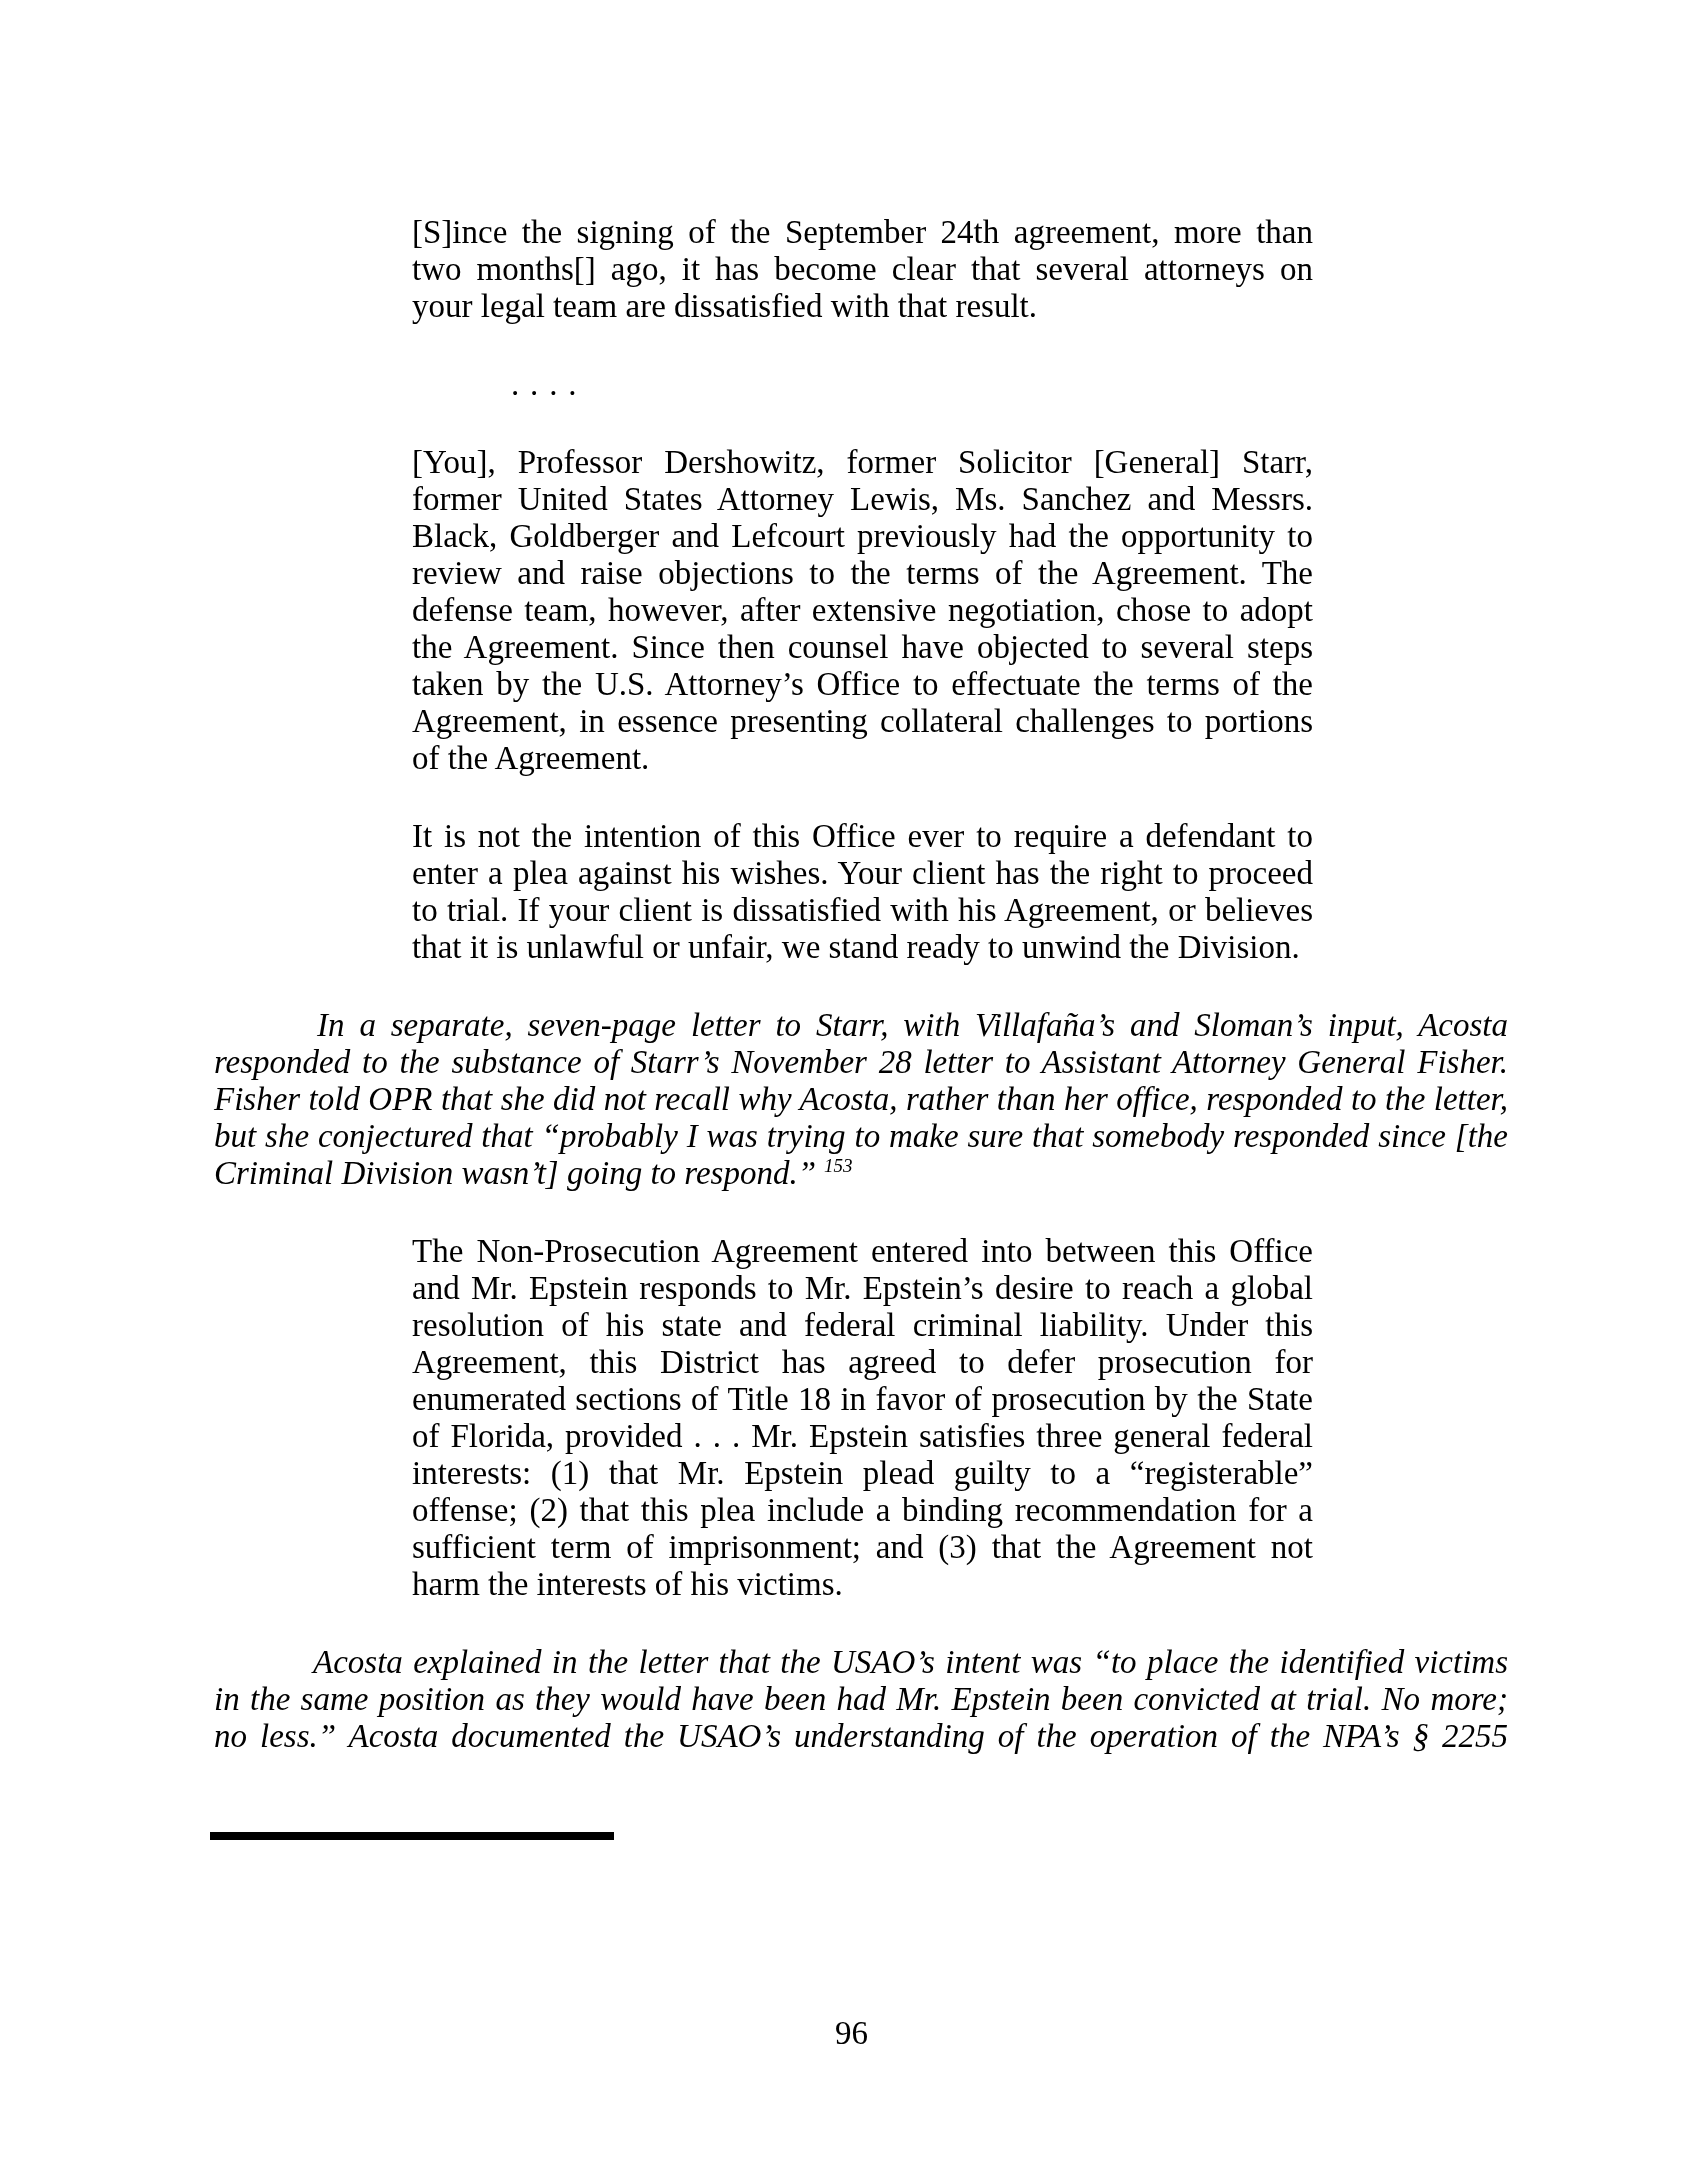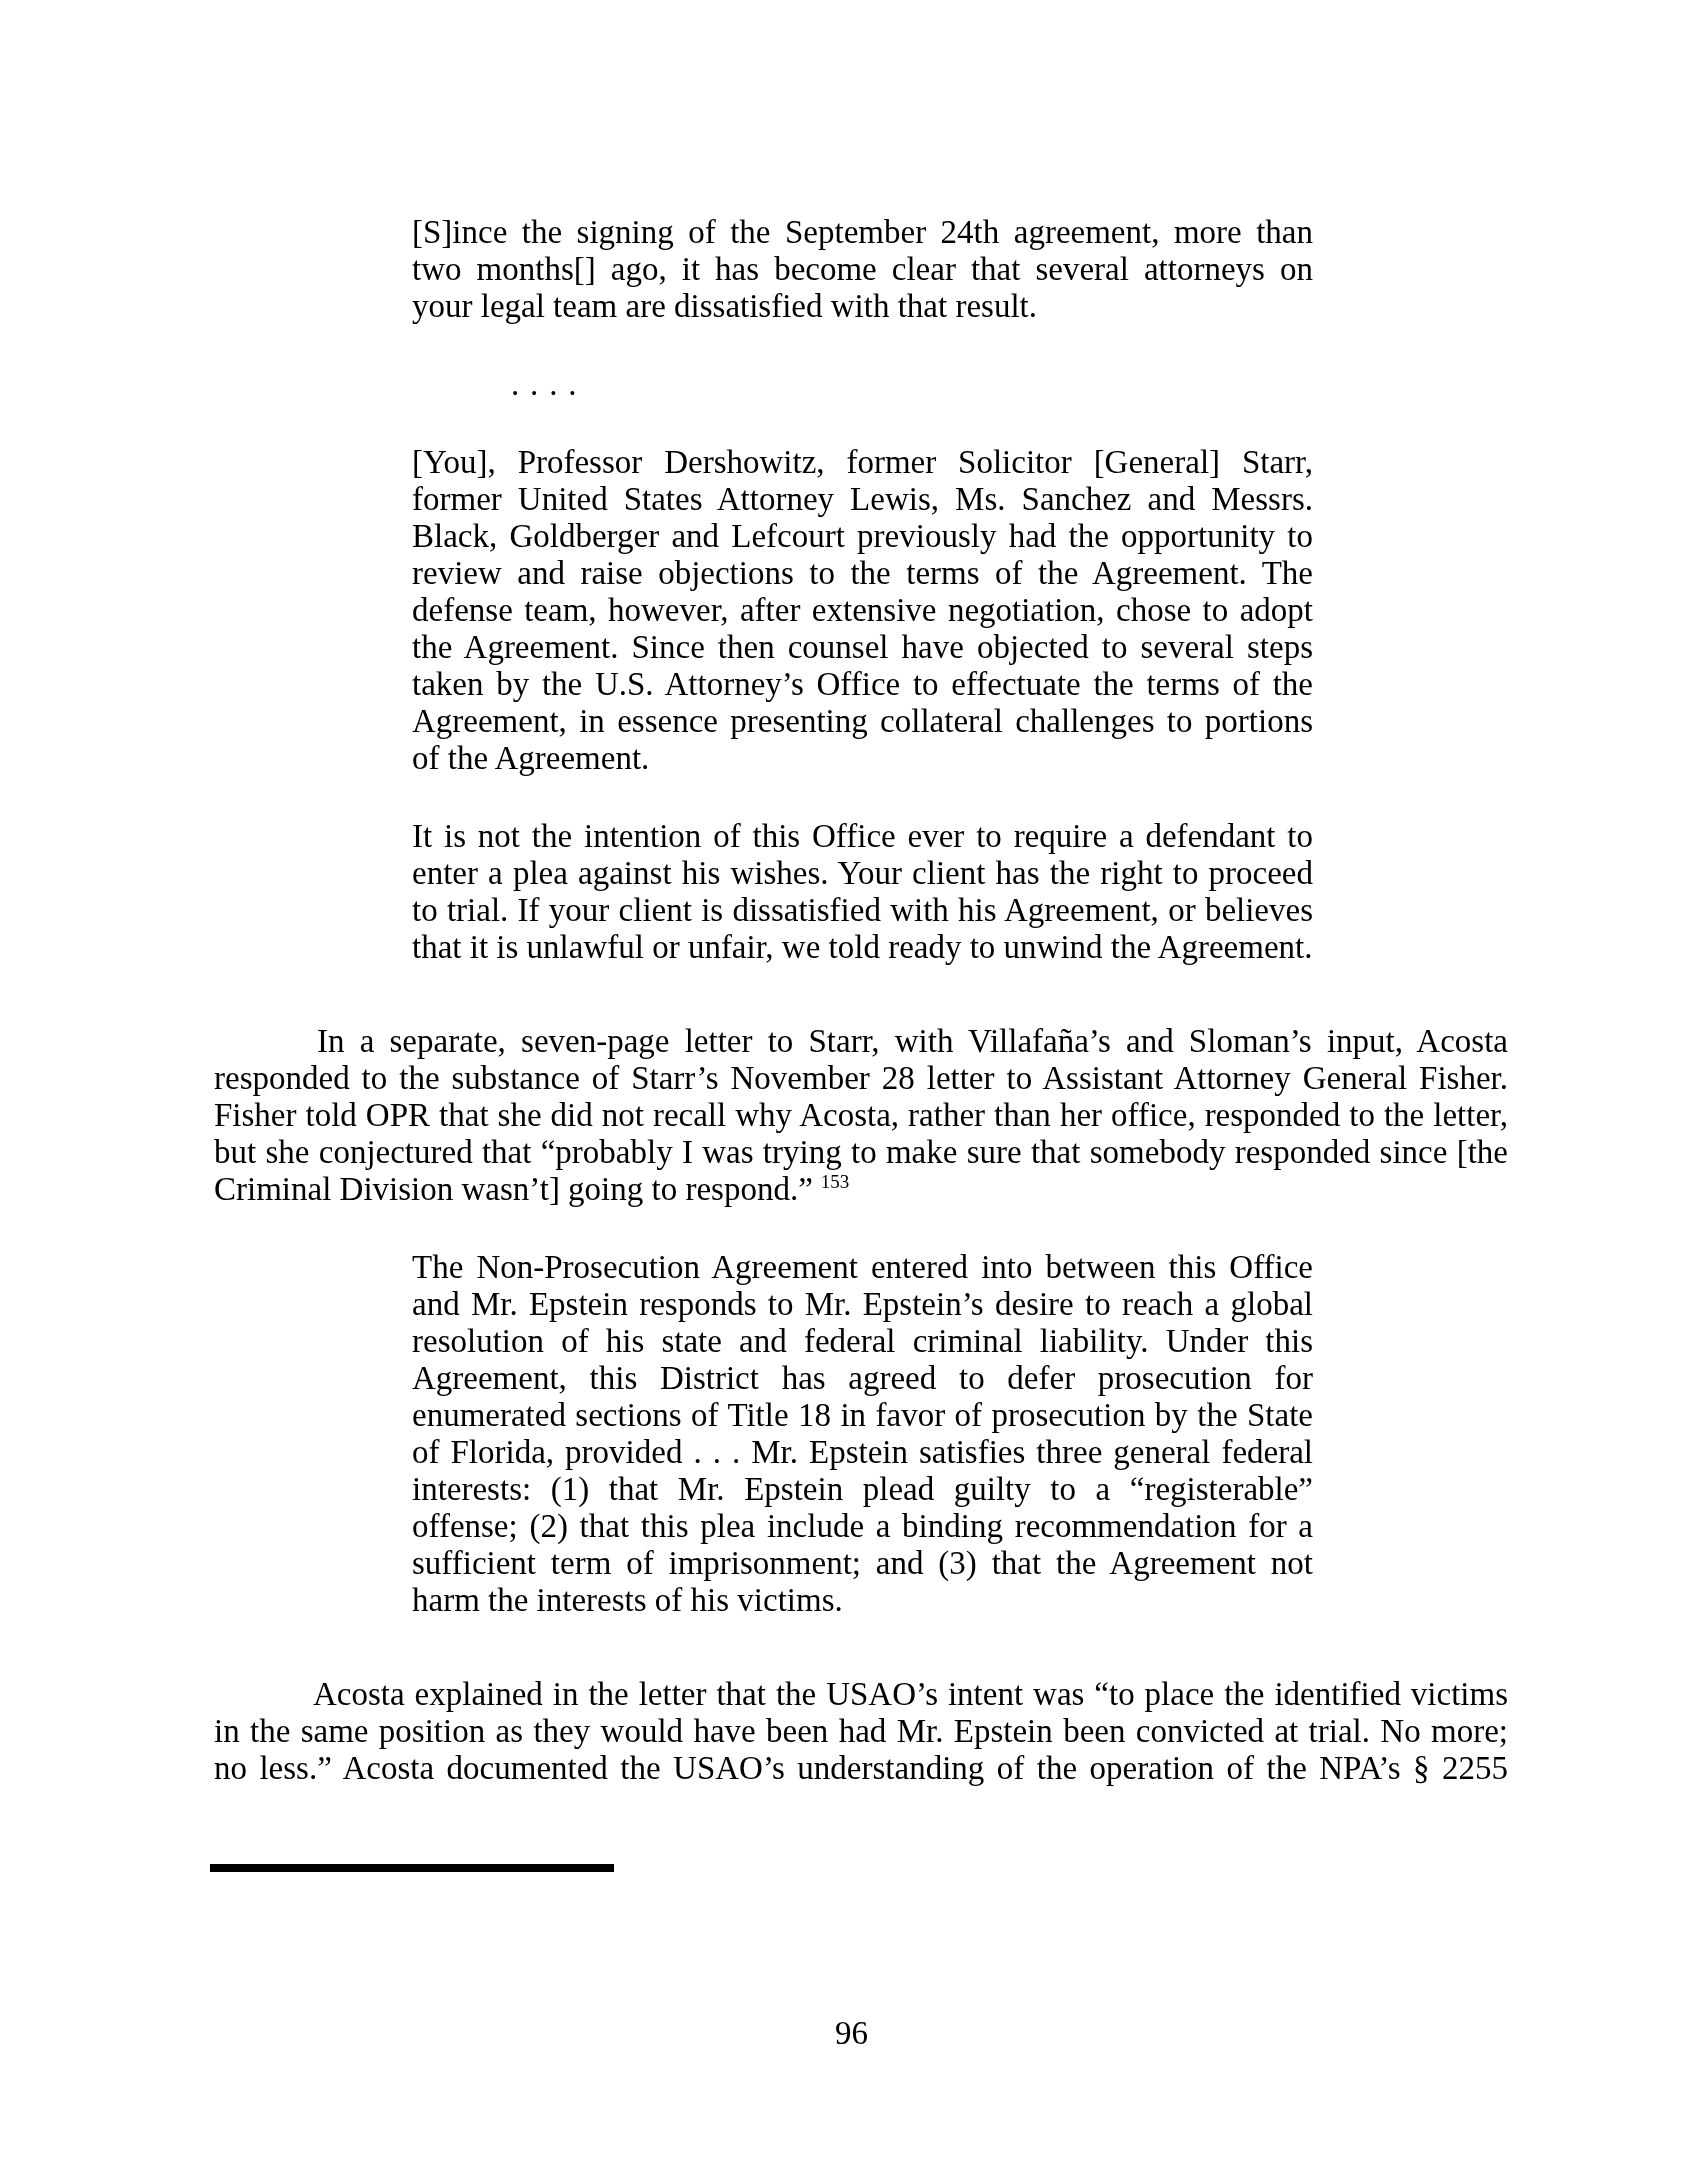--- a/index.html
+++ b/index.html
@@ -31,24 +31,25 @@
   .bq:first-child { margin-top: 0; }
   .dots {
     margin-left: 198px;
     margin-top: 33px;
     margin-bottom: 33px;
     text-indent: 99px;
     text-align: left;
     letter-spacing: 1.3px;
   }
   .body-para {
-    margin-top: 49px;
+    margin-top: 33px;
     margin-bottom: 33px;
     text-indent: 99px;
     text-align: justify;
+    font-style: italic;
   }
   .justify-last { text-align-last: justify; }
   sup.fn-ref {
     font-size: 19px;
     line-height: 0;
     vertical-align: baseline;
     position: relative;
     top: -12px;
   }
   .fn-rule {
@@ -86,21 +87,21 @@
 
 <div class="page">
   <div class="content">
 
     <p class="bq">[S]ince the signing of the September 24th agreement, more than two months[] ago, it has become clear that several attorneys on your legal team are dissatisfied with that result.</p>
 
     <p class="dots">. . . .</p>
 
     <p class="bq">[You], Professor Dershowitz, former Solicitor [General] Starr, former United States Attorney Lewis, Ms. Sanchez and Messrs. Black, Goldberger and Lefcourt previously had the opportunity to review and raise objections to the terms of the Agreement.  The defense team, however, after extensive negotiation, chose to adopt the Agreement.  Since then counsel have objected to several steps taken by the U.S. Attorney’s Office to effectuate the terms of the Agreement, in essence presenting collateral challenges to portions of the Agreement.</p>
 
-    <p class="bq">It is not the intention of this Office ever to require a defendant to enter a plea against his wishes.  Your client has the right to proceed to trial.  If your client is dissatisfied with his Agreement, or believes that it is unlawful or unfair, we told ready to unwind the Agreement.</p>
+    <p class="bq">It is not the intention of this Office ever to require a defendant to enter a plea against his wishes.  Your client has the right to proceed to trial.  If your client is dissatisfied with his Agreement, or believes that it is unlawful or unfair, we stand ready to unwind the Division.</p>
 
     <p class="body-para"><span>In a separate, seven-page letter to Starr, with Villafaña’s and Sloman’s input, Acosta responded to the substance of Starr’s November 28 letter to Assistant Attorney General Fisher.  Fisher told OPR that she did not recall why Acosta, rather than her office, responded to the letter, but she conjectured that “probably I was trying to make sure that somebody responded since [the Criminal Division wasn’t] going to respond.”</span><sup class="fn-ref">153</sup></p>
 
 
     <p class="bq">The Non-Prosecution Agreement entered into between this Office and Mr. Epstein responds to Mr. Epstein’s desire to reach a global resolution of his state and federal criminal liability.  Under this Agreement, this District has agreed to defer prosecution for enumerated sections of Title 18 in favor of prosecution by the State of Florida, provided . . . Mr. Epstein satisfies three general federal interests:  (1) that Mr. Epstein plead guilty to a “registerable” offense; (2) that this plea include a binding recommendation for a sufficient term of imprisonment; and (3) that the Agreement not harm the interests of his victims.</p>
 
     <p class="body-para justify-last">Acosta explained in the letter that the USAO’s intent was “to place the identified victims in the same position as they would have been had Mr. Epstein been convicted at trial. No more; no less.”  Acosta documented the USAO’s understanding of the operation of the NPA’s § 2255</p>
 
     <div class="fn-rule"></div>
 

